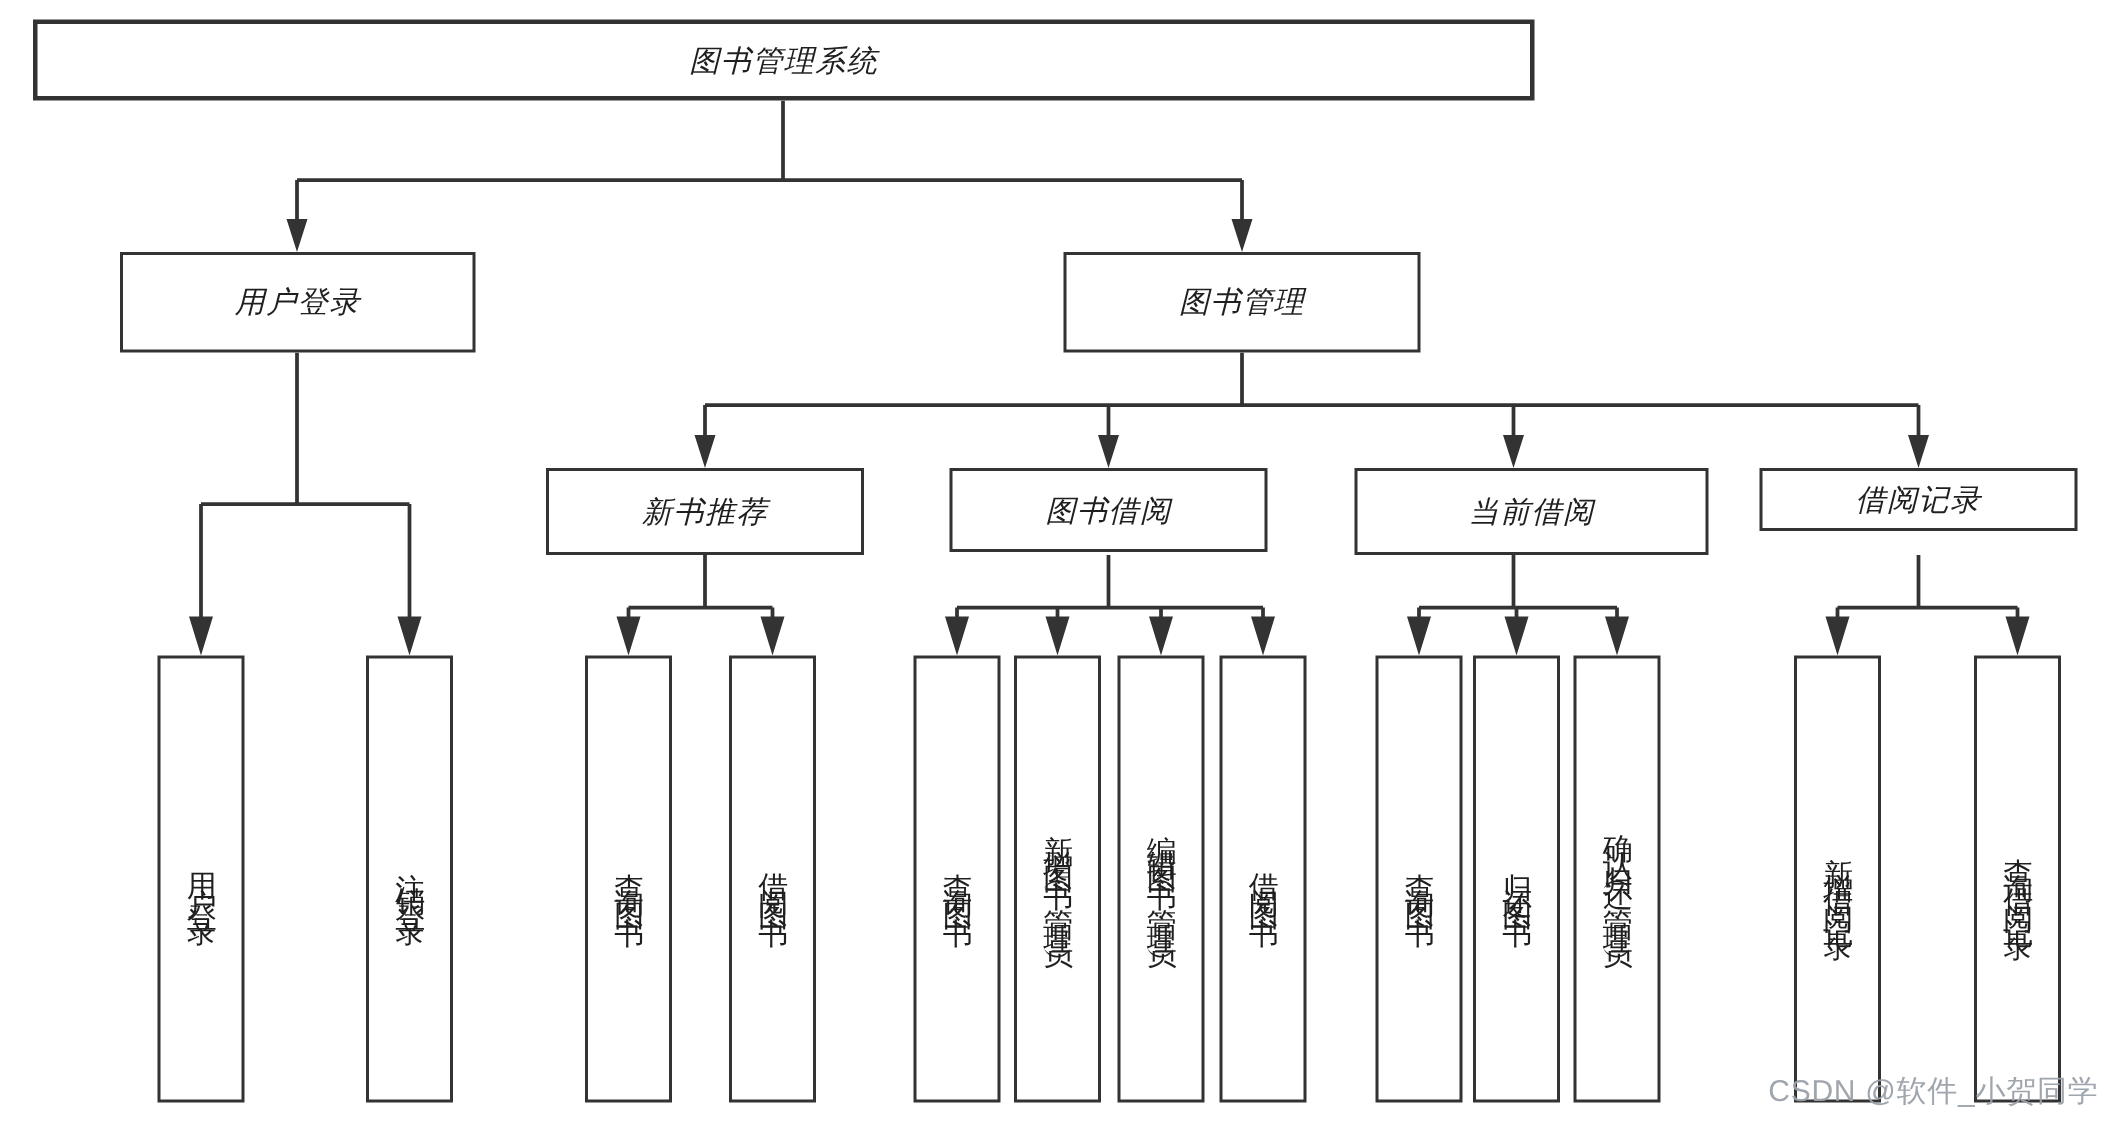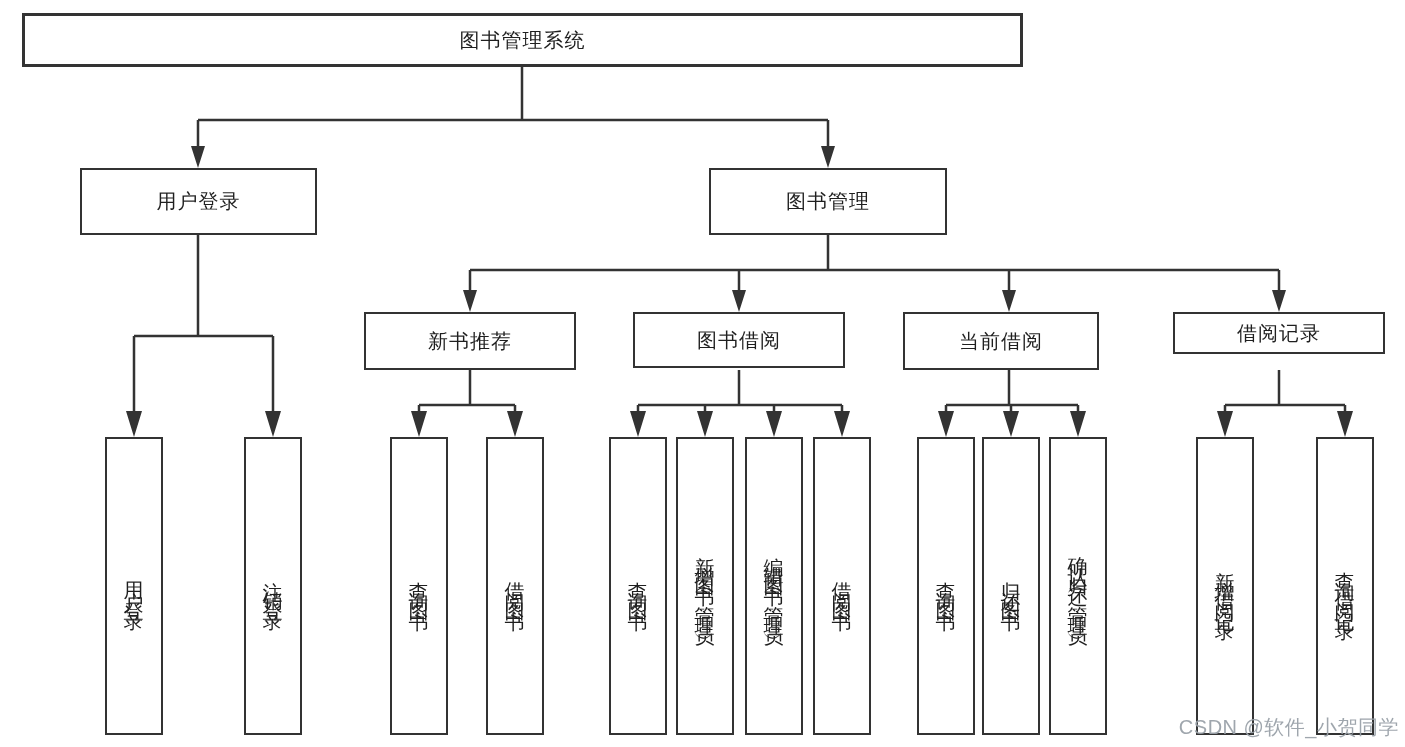--- a/index.html
+++ b/index.html
@@ -15,27 +15,27 @@
   svg.wires { position: absolute; left: 0; top: 0; width: 1405px; height: 747px; }
   .box {
     position: absolute;
     border: 2.5px solid #333333;
     background: #ffffff;
     display: flex;
     align-items: center;
     justify-content: center;
     color: #1f1f1f;
   }
-  .hbox { font-size: 20px; letter-spacing: 1px; }
+  .hbox { font-size: 20px; letter-spacing: 1px; font-style: italic; }
   #b-root { left: 22px; top: 13px; width: 1001px; height: 54px; border-width: 3px; }
   #b-login { left: 80px; top: 168px; width: 237px; height: 67px; }
   #b-mgmt  { left: 709px; top: 168px; width: 238px; height: 67px; }
   #b-newrec  { left: 364px;  top: 312px; width: 212px; height: 58px; }
   #b-borrow  { left: 633px;  top: 312px; width: 212px; height: 56px; }
-  #b-current { left: 903px;  top: 312px; width: 196px; height: 58px; }
+  #b-current { left: 903px;  top: 312px; width: 236px; height: 58px; }
   #b-records { left: 1173px; top: 312px; width: 212px; height: 42px; }
   .vbox { top: 437px; width: 58px; height: 298px; }
   .vbox span {
     writing-mode: vertical-rl;
     text-orientation: mixed;
     font-size: 20px;
     letter-spacing: 10px;
     line-height: 1;
     white-space: nowrap;
   }

